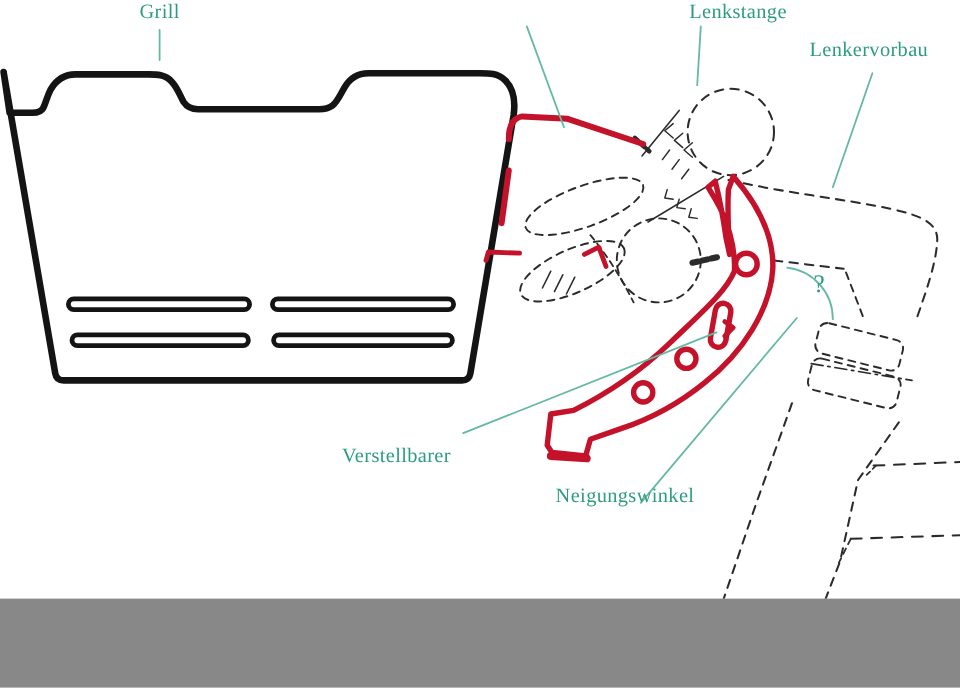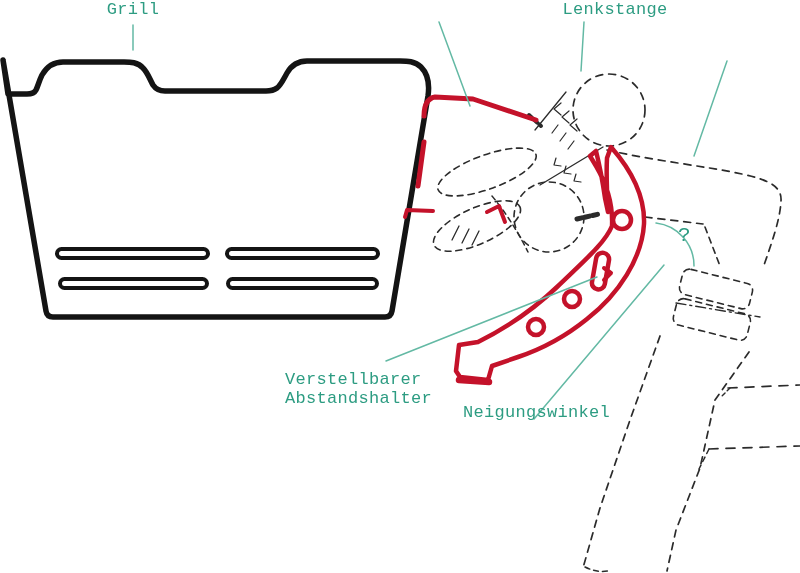--- a/index.html
+++ b/index.html
@@ -6,24 +6,25 @@
     --label-text:#2d9c82;
     --leader-line:#63b9a4;
     --highlight:#c4122a;
     --outline:#141414;
     --sketch:#2b2b2b;
     --bg:#ffffff;
   }
   html,body{margin:0;padding:0;background:#888;}
   .canvas{
     position:relative;
-    width:800px;height:573px;
+    width:800px;height:499px;
     background:var(--bg);
     overflow:hidden;
-    font-family:Liberation Mono, monospace;
+    font-family:Liberation Serif, serif;
+    text-align:center;
   }
   .canvas svg{position:absolute;left:0;top:0;}
   .lbl{
     position:absolute;
     font-size:17px;
     font-weight:500;
     letter-spacing:.3px;
     color:var(--label-text);
     white-space:nowrap;
     z-index:5;
@@ -147,23 +148,23 @@
       <line class="teal" x1="534" y1="419" x2="664" y2="265"></line>
       <path class="teal" d="M 656,223 A 43 43 0 0 1 694,266"></path>
     </g>
   </svg>
 
   <div class="lbl centered" style="left:133px;top:0px;">Grill</div>
 
 
   <div class="lbl centered" style="left:615px;top:0px;">Lenkstange</div>
 
+  <div class="lbl centered" style="left:724px;top:32px;">Lenkervorbau</div>
 
   <div class="lbl" style="left:285px;top:370px;">
     <span class="line">Verstellbarer</span>
-    <span class="line">Abstandshalter</span>
   </div>
 
   <div class="lbl" style="left:463px;top:403px;">Neigungswinkel</div>
 
   <div id="angle-symbol" style="left:678px;top:224px;">?</div>
 
 </div>
 
 </body></html>

